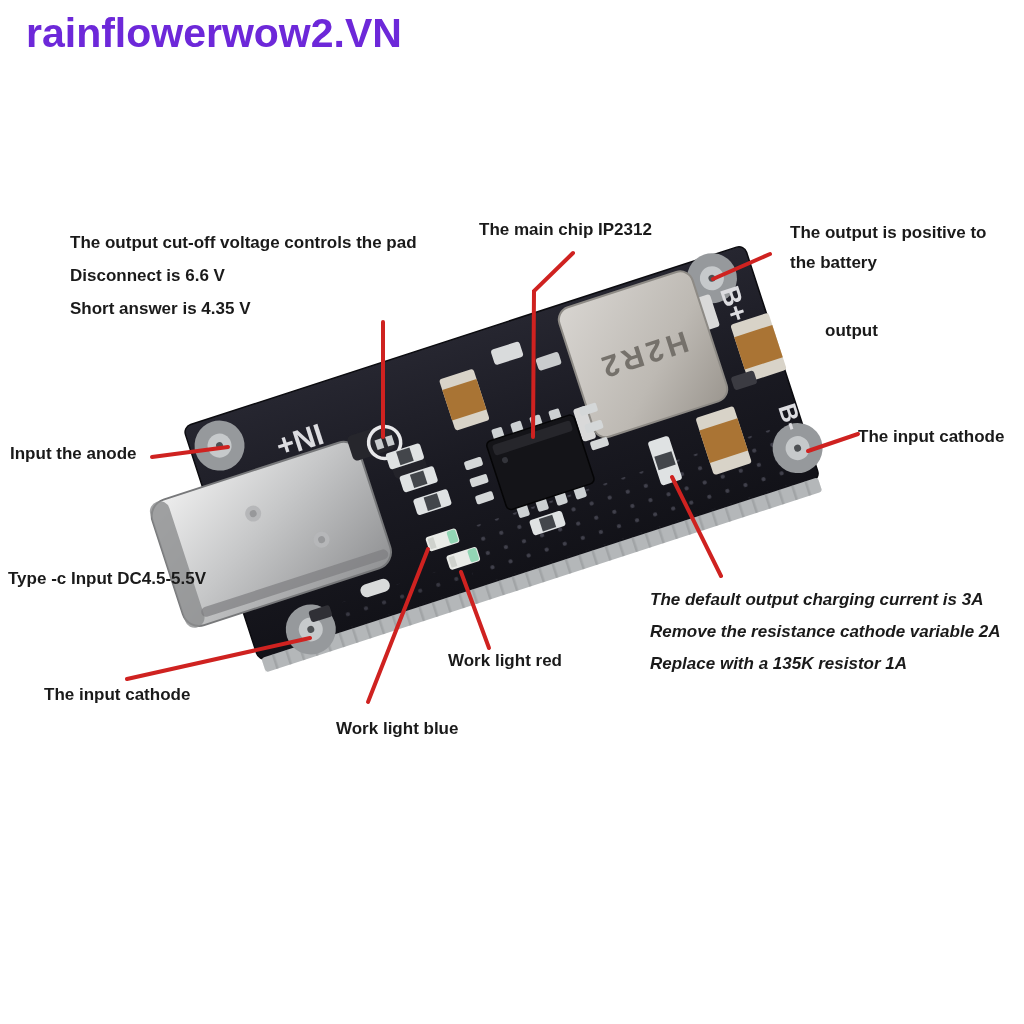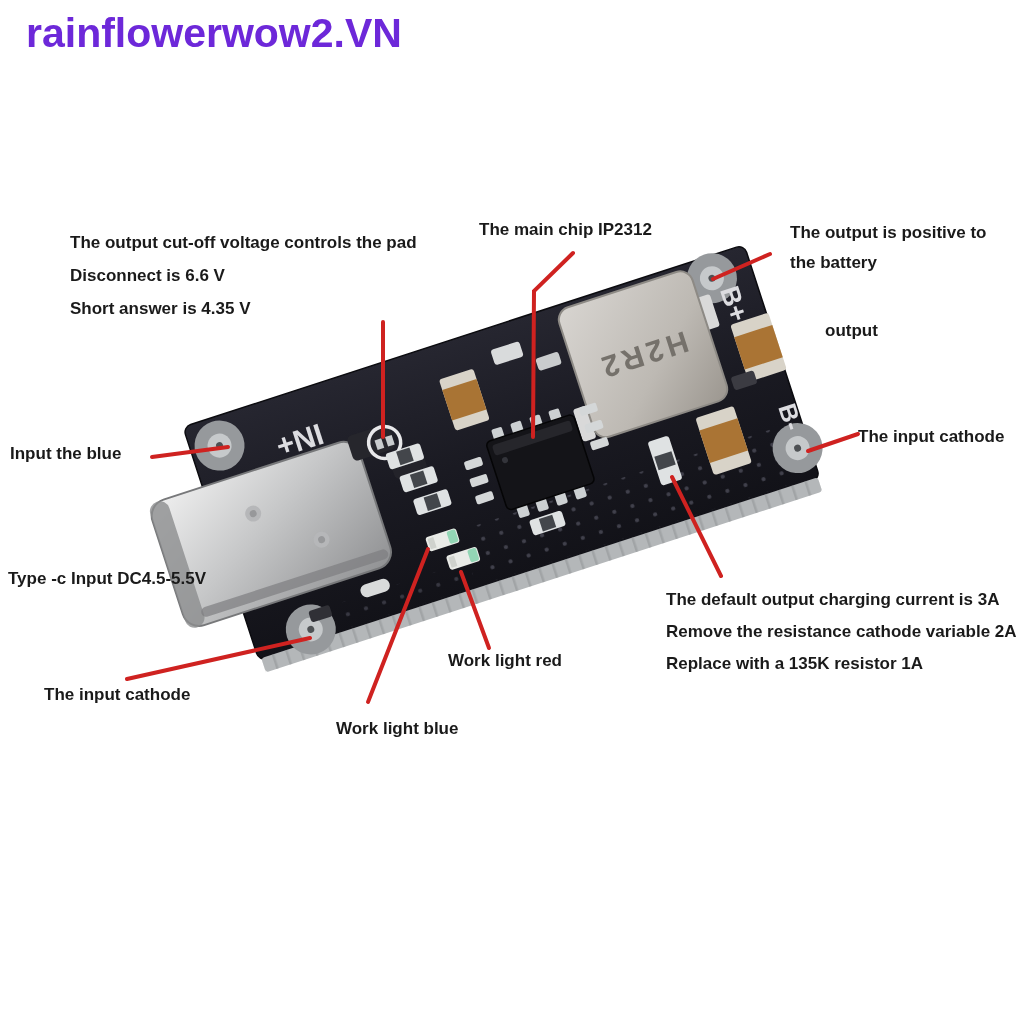--- a/index.html
+++ b/index.html
@@ -213,29 +213,29 @@
     <div>The output is positive to</div>
     <div>the battery</div>
   </div>
 
   <div class="callout block30" style="left:825px;top:316px;">
     <div>output</div>
   </div>
 
   <div class="callout" style="left:858px;top:426px;">The input cathode</div>
 
-  <div class="callout" style="left:10px;top:443px;">Input the blue</div>
+  <div class="callout" style="left:10px;top:443px;">Input the anode</div>
 
   <div class="callout" style="left:8px;top:568px;">Type -c Input DC4.5-5.5V</div>
 
   <div class="callout" style="left:44px;top:684px;">The input cathode</div>
 
   <div class="callout" style="left:448px;top:650px;">Work light red</div>
 
   <div class="callout" style="left:336px;top:718px;">Work light blue</div>
 
-  <div class="callout block32" style="left:666px;top:584px;">
+  <div class="callout block32" style="left:650px;top:584px;font-style:italic;">
     <div>The default output charging current is 3A</div>
     <div>Remove the resistance cathode variable 2A</div>
     <div>Replace with a 135K resistor 1A</div>
   </div>
 
 </div>
 
 </body></html>

